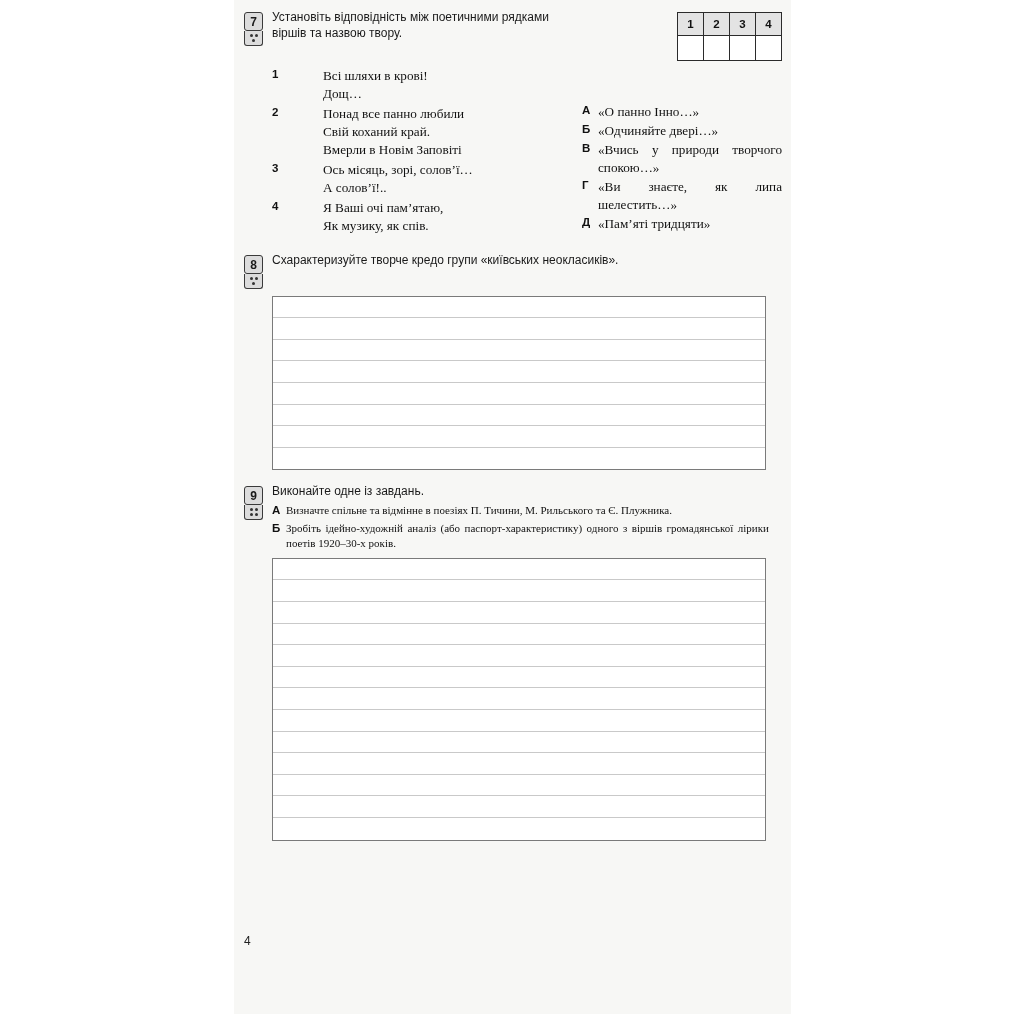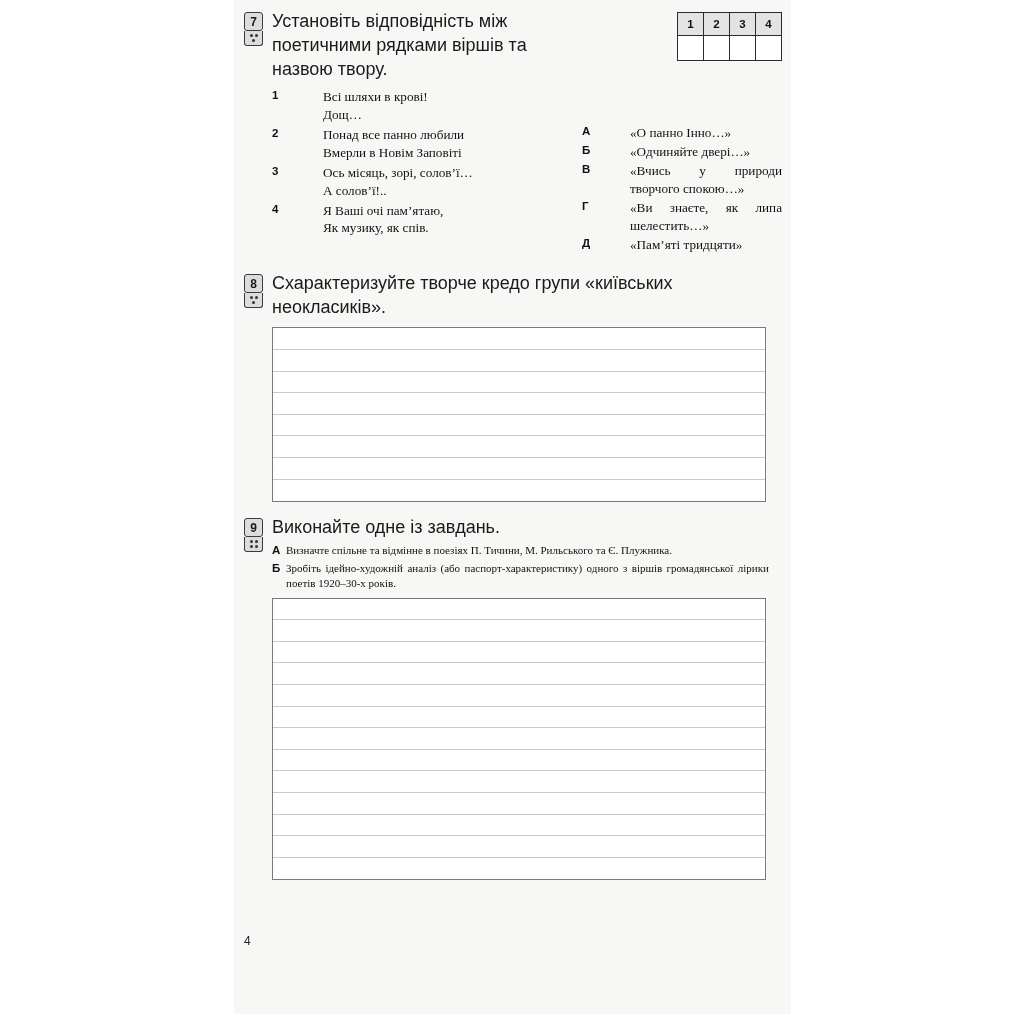--- a/index.html
+++ b/index.html
@@ -70,21 +70,21 @@
     height: 3px;
     border-radius: 50%;
     background: #333;
     margin: 1px;
   }
   .task-body {
     flex: 1;
   }
   .lead {
     font-family: "Liberation Sans", sans-serif;
-    font-size: 18px;
+    font-size: 12px;
     color: #1a1a1a;
     line-height: 1.33;
   }
 
   
   .m-wrap { display: flex; }
   .m-left { width: 300px; }
   .m-right { width: 200px; margin-left: 10px; }
   .grid-table {
     border-collapse: collapse;
@@ -140,21 +140,20 @@
     color: #111;
     padding-top: 1px;
   }
   .opt-text {
     flex: 1;
     font-family: "Liberation Serif", serif;
     font-size: 13.2px;
     color: #111;
     line-height: 1.36;
     text-align: justify;
-    margin-left: 32px;
   }
 
   
   .rulebox {
     border: 1px solid #7a7a7a;
     background: #ffffff;
     margin-top: 7px;
     margin-left: 28px;
     width: 494px;
     box-sizing: border-box;
@@ -242,20 +241,21 @@
               <div class="item-lines">
                 <div>Всі шляхи в крові!</div>
                 <div>Дощ…</div>
               </div>
             </div>
 
             <div class="item-row">
               <div class="item-key">2</div>
               <div class="item-lines">
                 <div>Понад все панно любили</div>
+                <div>Свій коханий край.</div>
                 <div>Вмерли в Новім Заповіті</div>
               </div>
             </div>
 
             <div class="item-row">
               <div class="item-key">3</div>
               <div class="item-lines">
                 <div>Ось місяць, зорі, солов’ї…</div>
                 <div>А солов’ї!..</div>
               </div>

